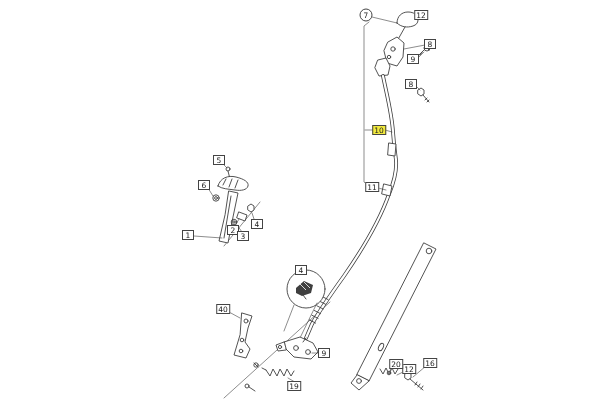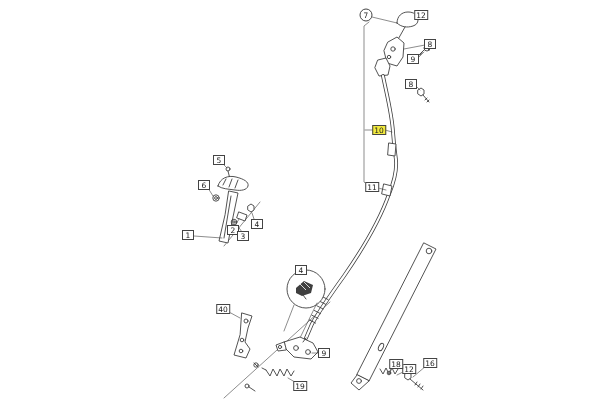--- a/index.html
+++ b/index.html
@@ -169,17 +169,17 @@
   <div class="co" style="left:430px;top:44px">8</div>
   <div class="co" style="left:413px;top:59px">9</div>
   <div class="co hl" style="left:379px;top:130px">10</div>
   <div class="co" style="left:372px;top:187px">11</div>
   <div class="co" style="left:421px;top:15px">12</div>
   <div class="co" style="left:411px;top:84px">8</div>
   <div class="co" style="left:324px;top:353px">9</div>
   <div class="co" style="left:301px;top:270px">4</div>
   <div class="co" style="left:430px;top:363px">16</div>
   <div class="co" style="left:409px;top:369px">12</div>
-  <div class="co" style="left:396px;top:364px">18</div>
-  <div class="co" style="left:300px;top:386px">19</div>
+  <div class="co" style="left:396px;top:364px">20</div>
+  <div class="co" style="left:294px;top:386px">19</div>
   <div class="co" style="left:223px;top:309px">40</div>
 
 </div>
 
 </body></html>

